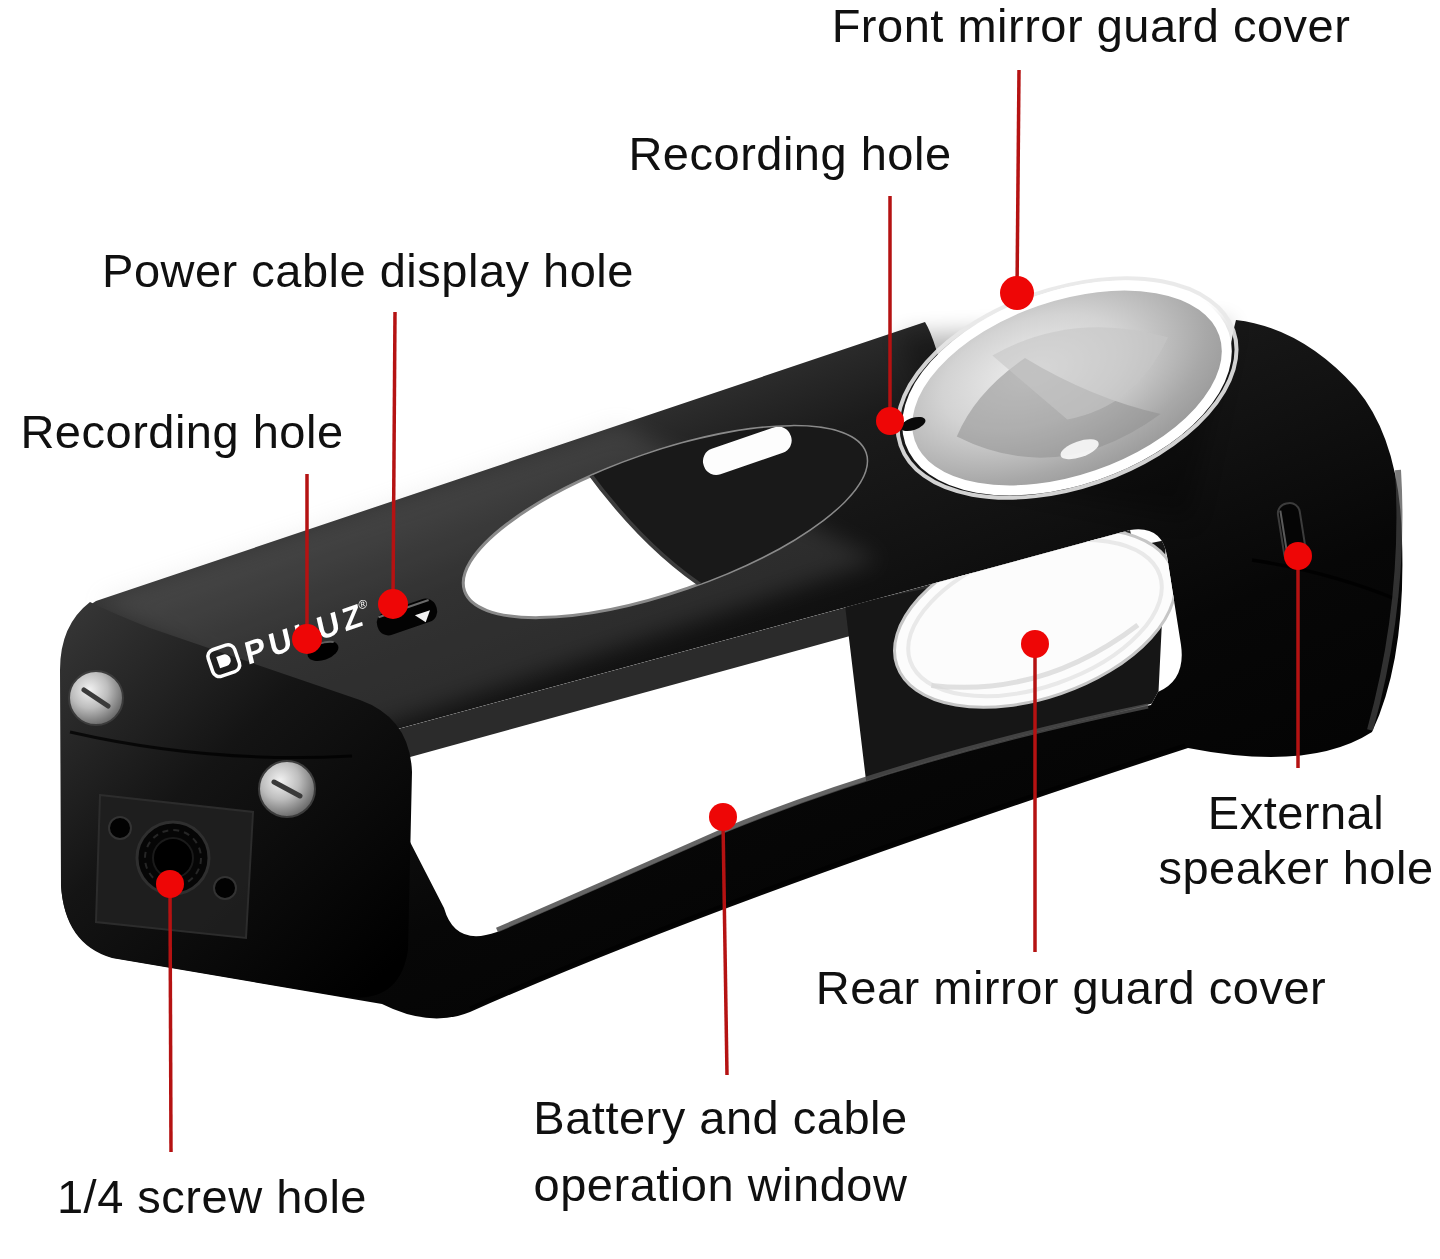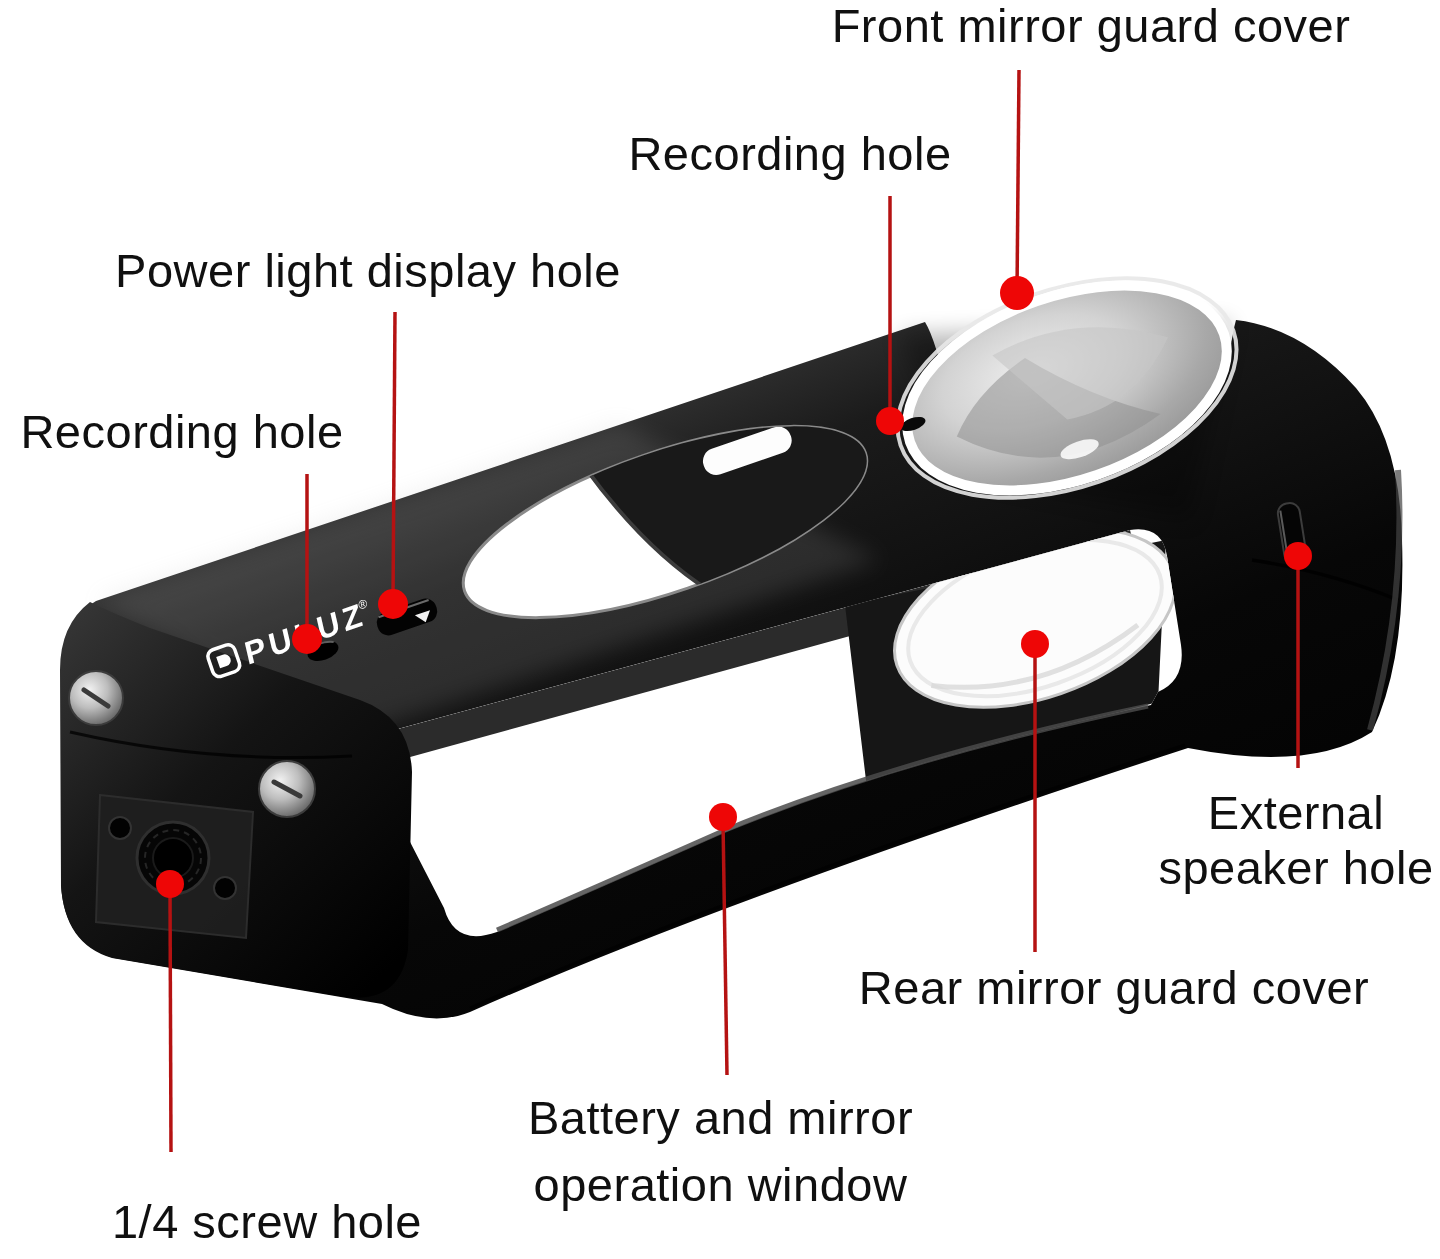--- a/index.html
+++ b/index.html
@@ -18,23 +18,23 @@
     color:#101010;
     text-align:center;
     white-space:nowrap;
     letter-spacing:0.5px;
   }
   .lbl-front    {left:813px; top:-2px;  width:556px;}
   .lbl-rec-top  {left:620px; top:126px; width:340px;}
   .lbl-power    {left:96px;  top:243px; width:544px;}
   .lbl-rec-left {left:12px;  top:404px; width:340px;}
   .lbl-speaker  {left:1150px;top:785px; width:292px; line-height:55px;}
-  .lbl-rear     {left:838px; top:960px; width:552px;}
+  .lbl-rear     {left:795px; top:960px; width:552px;}
   .lbl-battery  {left:468px; top:1084px;width:505px; line-height:67px;}
-  .lbl-screw    {left:2px;   top:1169px;width:420px; text-align:right;margin-top:25px;}
+  .lbl-screw    {left:2px;   top:1169px;width:420px; text-align:center;}
 </style>
 </head>
 <body>
 
 <div class="stage">
 
   <svg width="1440" height="1259" viewBox="0 0 1440 1259">
     <defs>
       <linearGradient id="plateGrad" x1="0%" y1="0%" x2="70%" y2="90%">
         <stop offset="0%" stop-color="#7d7d7d"></stop>
@@ -203,29 +203,29 @@
       <circle cx="307" cy="639" r="15"></circle>
       <circle cx="1298" cy="556" r="14"></circle>
       <circle cx="1035" cy="644" r="14"></circle>
       <circle cx="723" cy="817" r="14"></circle>
       <circle cx="170" cy="884" r="14"></circle>
     </g>
   </svg>
 
   <div class="lbl lbl-front">Front mirror guard cover</div>
   <div class="lbl lbl-rec-top">Recording hole</div>
-  <div class="lbl lbl-power">Power light display hole</div>
+  <div class="lbl lbl-power">Power cable display hole</div>
   <div class="lbl lbl-rec-left">Recording hole</div>
 
   <div class="lbl lbl-speaker">
     <div>External</div>
     <div>speaker hole</div>
   </div>
 
   <div class="lbl lbl-rear">Rear mirror guard cover</div>
 
   <div class="lbl lbl-battery">
-    <div>Battery and mirror</div>
+    <div>Battery and cable</div>
     <div>operation window</div>
   </div>
 
   <div class="lbl lbl-screw">1/4 screw hole</div>
 </div>
 
 </body></html>

